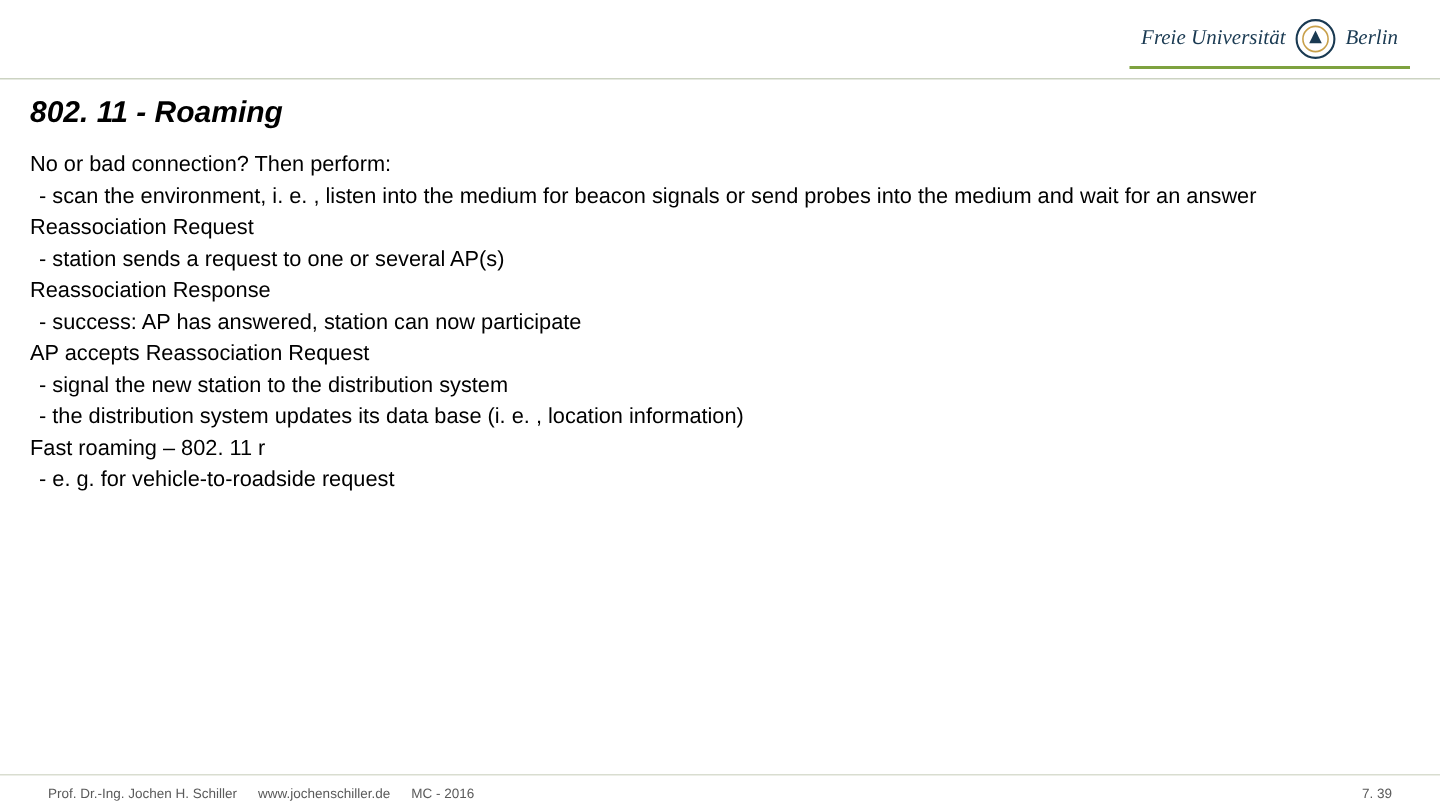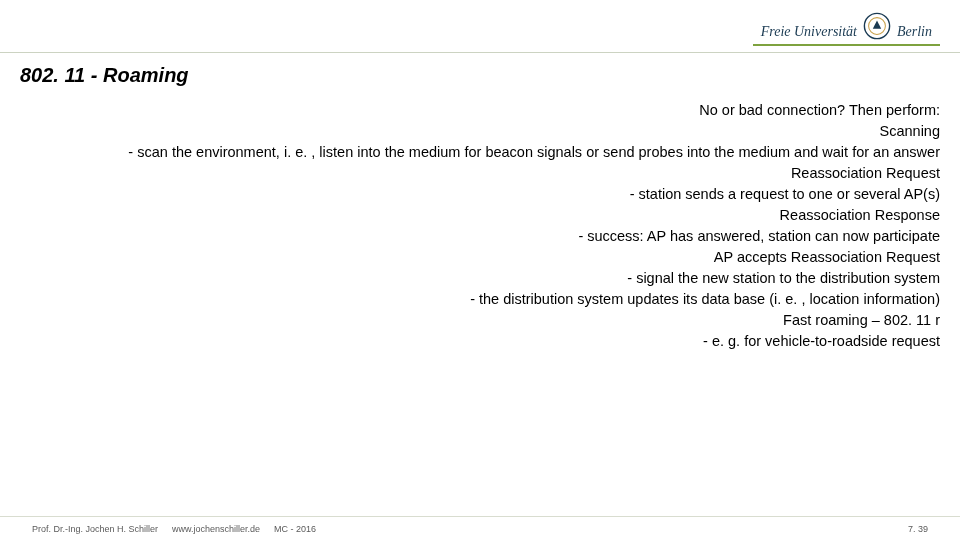--- a/index.html
+++ b/index.html
@@ -14,21 +14,21 @@
   .header-bar {
     position: absolute;
     top: 0; left: 0; right: 0;
     height: 52px;
   }
   .logo-wrap {
     position: absolute;
     right: 20px;
     top: 10px;
     display: flex;
-    align-items: flex-end;
+    align-items: center;
     gap: 6px;
     border-bottom: 2px solid #7ea23f;
     padding: 2px 8px 4px 8px;
   }
   .logo-text {
     font-family: "Times New Roman", serif;
     font-style: italic;
     font-size: 14px;
     color: #1a3a52;
   }
@@ -52,21 +52,20 @@
     font-style: italic;
   }
   .content {
     position: absolute;
     left: 20px;
     right: 20px;
     top: 100px;
     font-size: 14.5px;
     line-height: 1.45;
     color: #000;
-    text-align: right;
   }
   .content .l0 { display:block; }
   .content .l1 { display:block; padding-left: 12px; text-indent: -6px; }
   .content .l1::before { content: "- "; }
   .footer {
     position: absolute;
     left: 0; right: 0;
     bottom: 0;
     height: 24px;
     border-top: 1px solid #d9ddd0;
@@ -92,21 +91,20 @@
     </svg>
     <span class="logo-text">Berlin</span>
   </div>
 </div>
 <div class="slide-rule"></div>
 
 <h1 class="title">802. 11 - Roaming</h1>
 
 <div class="content">
   <span class="l0">No or bad connection? Then perform:</span>
-  <span class="l0">Scanning</span>
   <span class="l1">scan the environment, i. e. , listen into the medium for beacon signals or send probes into the medium and wait for an answer</span>
   <span class="l0">Reassociation Request</span>
   <span class="l1">station sends a request to one or several AP(s)</span>
   <span class="l0">Reassociation Response</span>
   <span class="l1">success: AP has answered, station can now participate</span>
   <span class="l0">AP accepts Reassociation Request</span>
   <span class="l1">signal the new station to the distribution system</span>
   <span class="l1">the distribution system updates its data base (i. e. , location information)</span>
   <span class="l0">Fast roaming – 802. 11 r</span>
   <span class="l1">e. g. for vehicle-to-roadside request</span>

